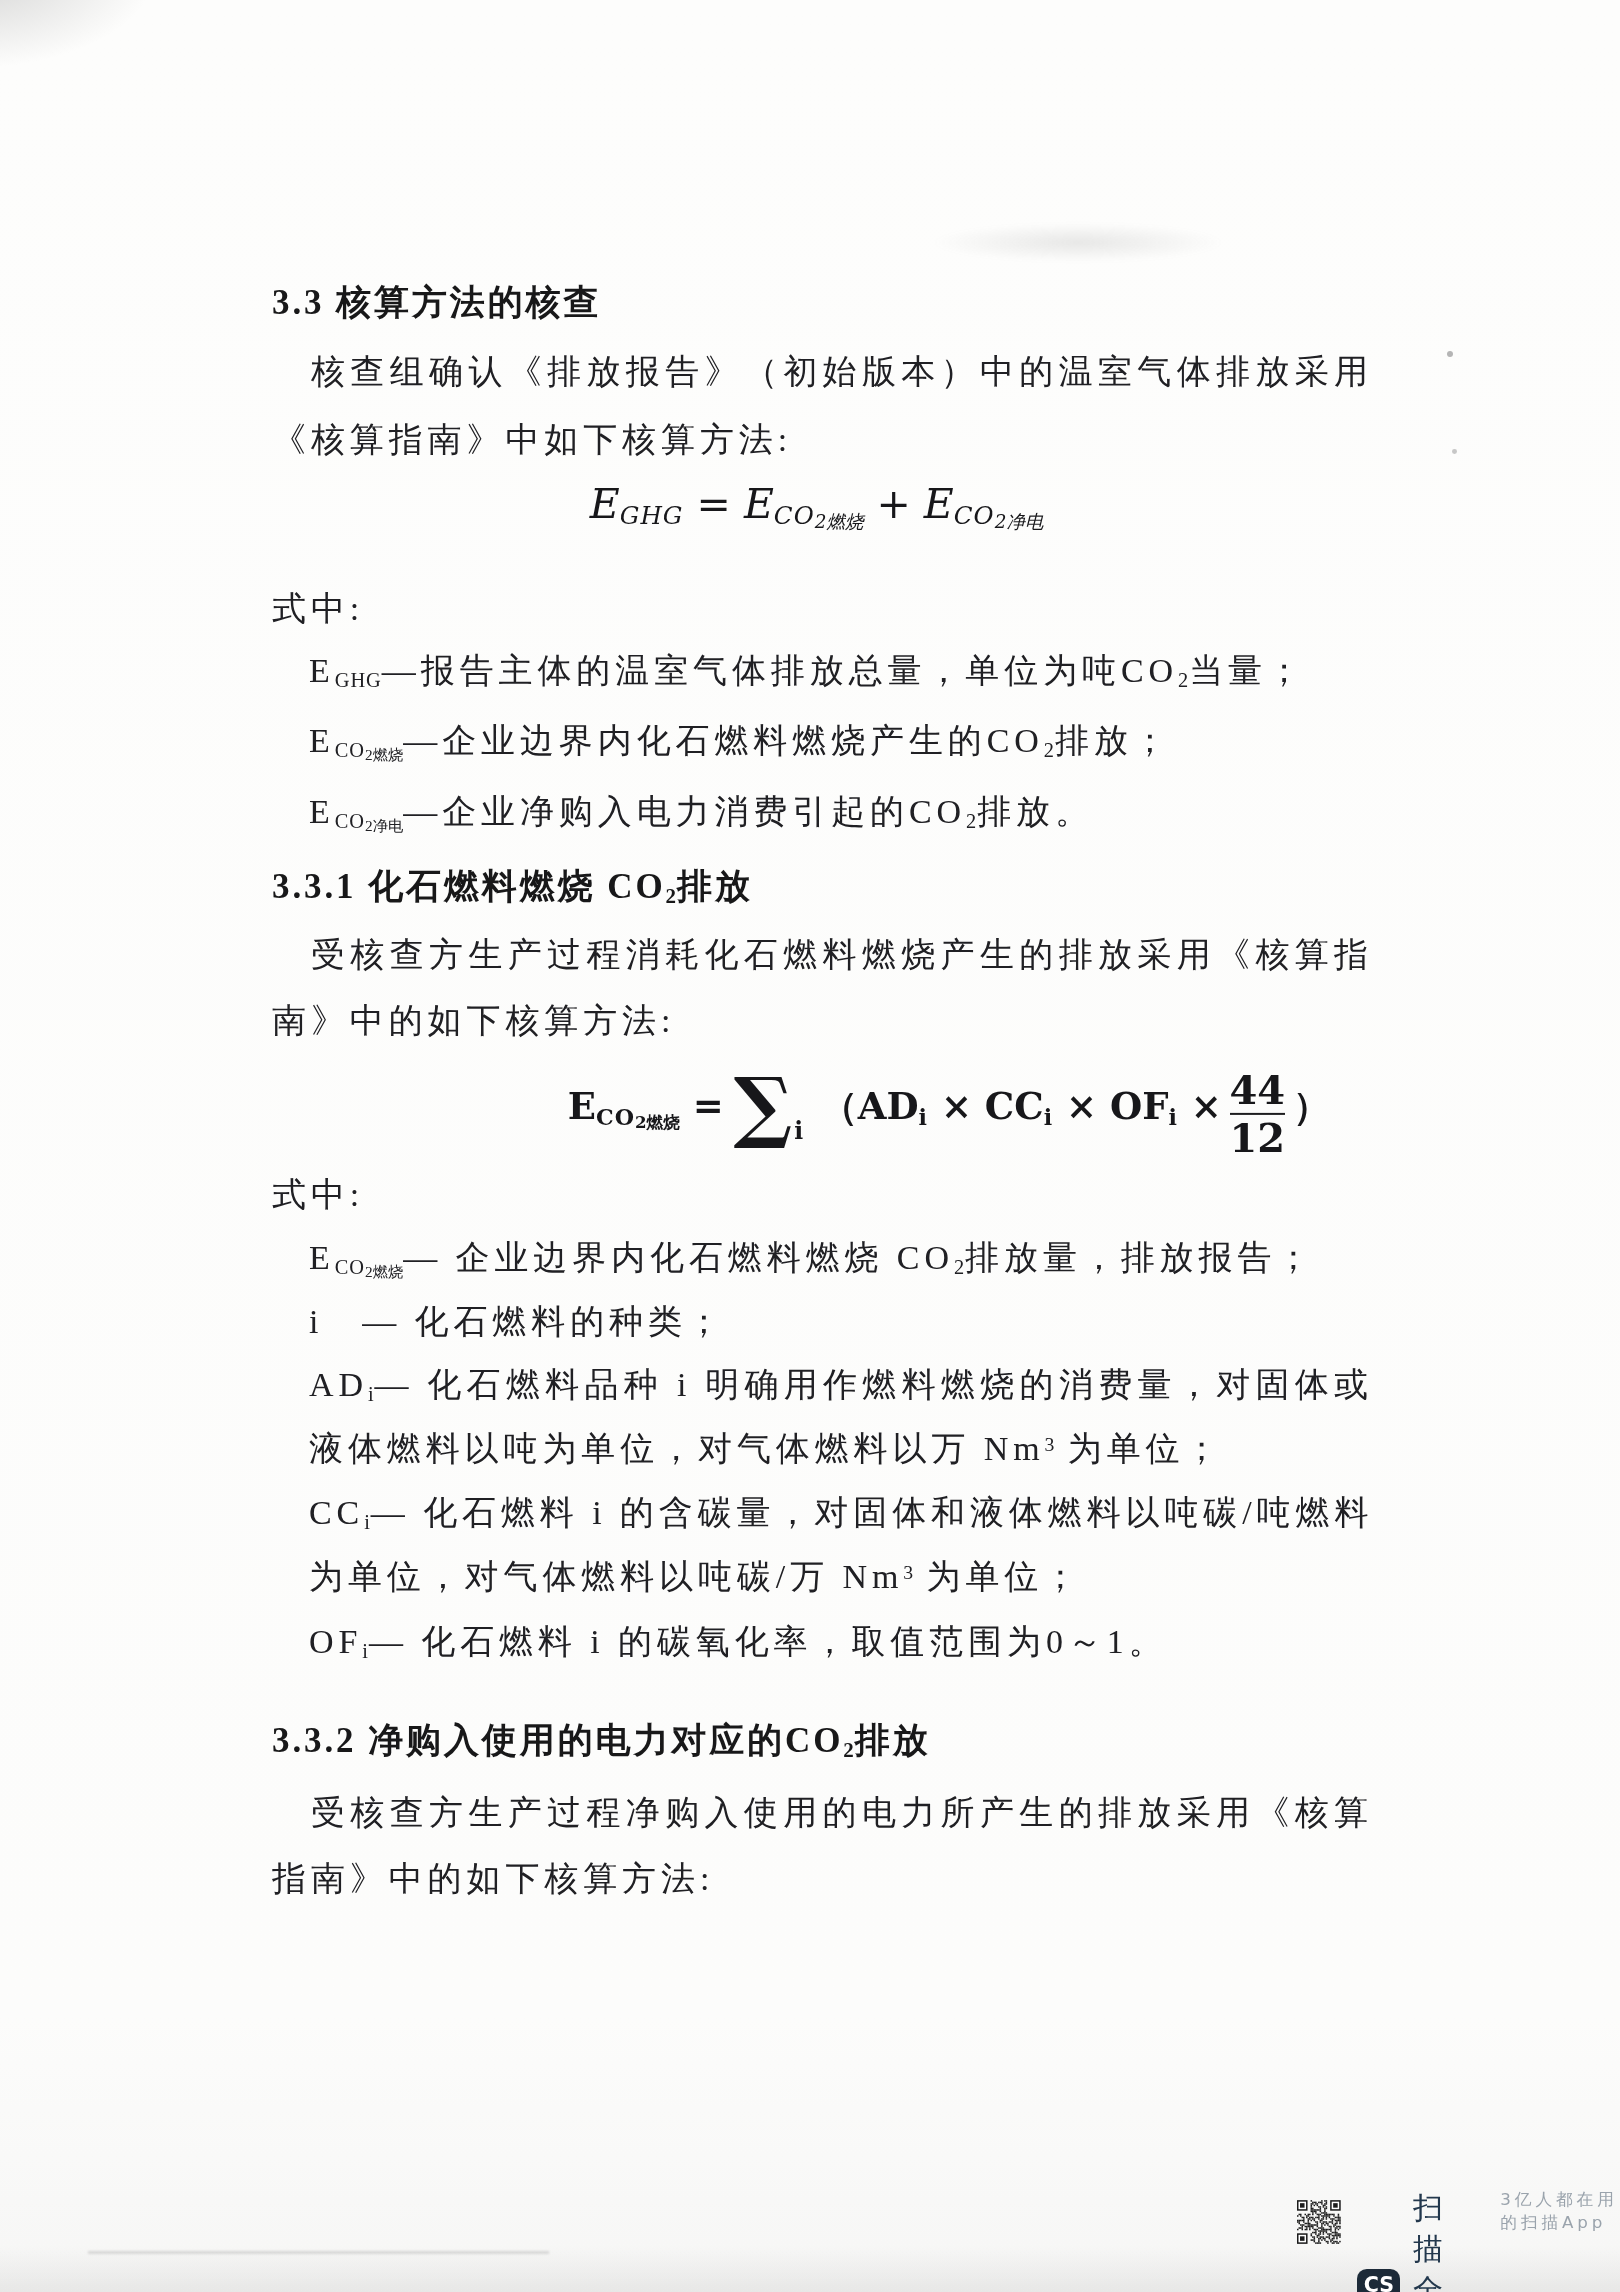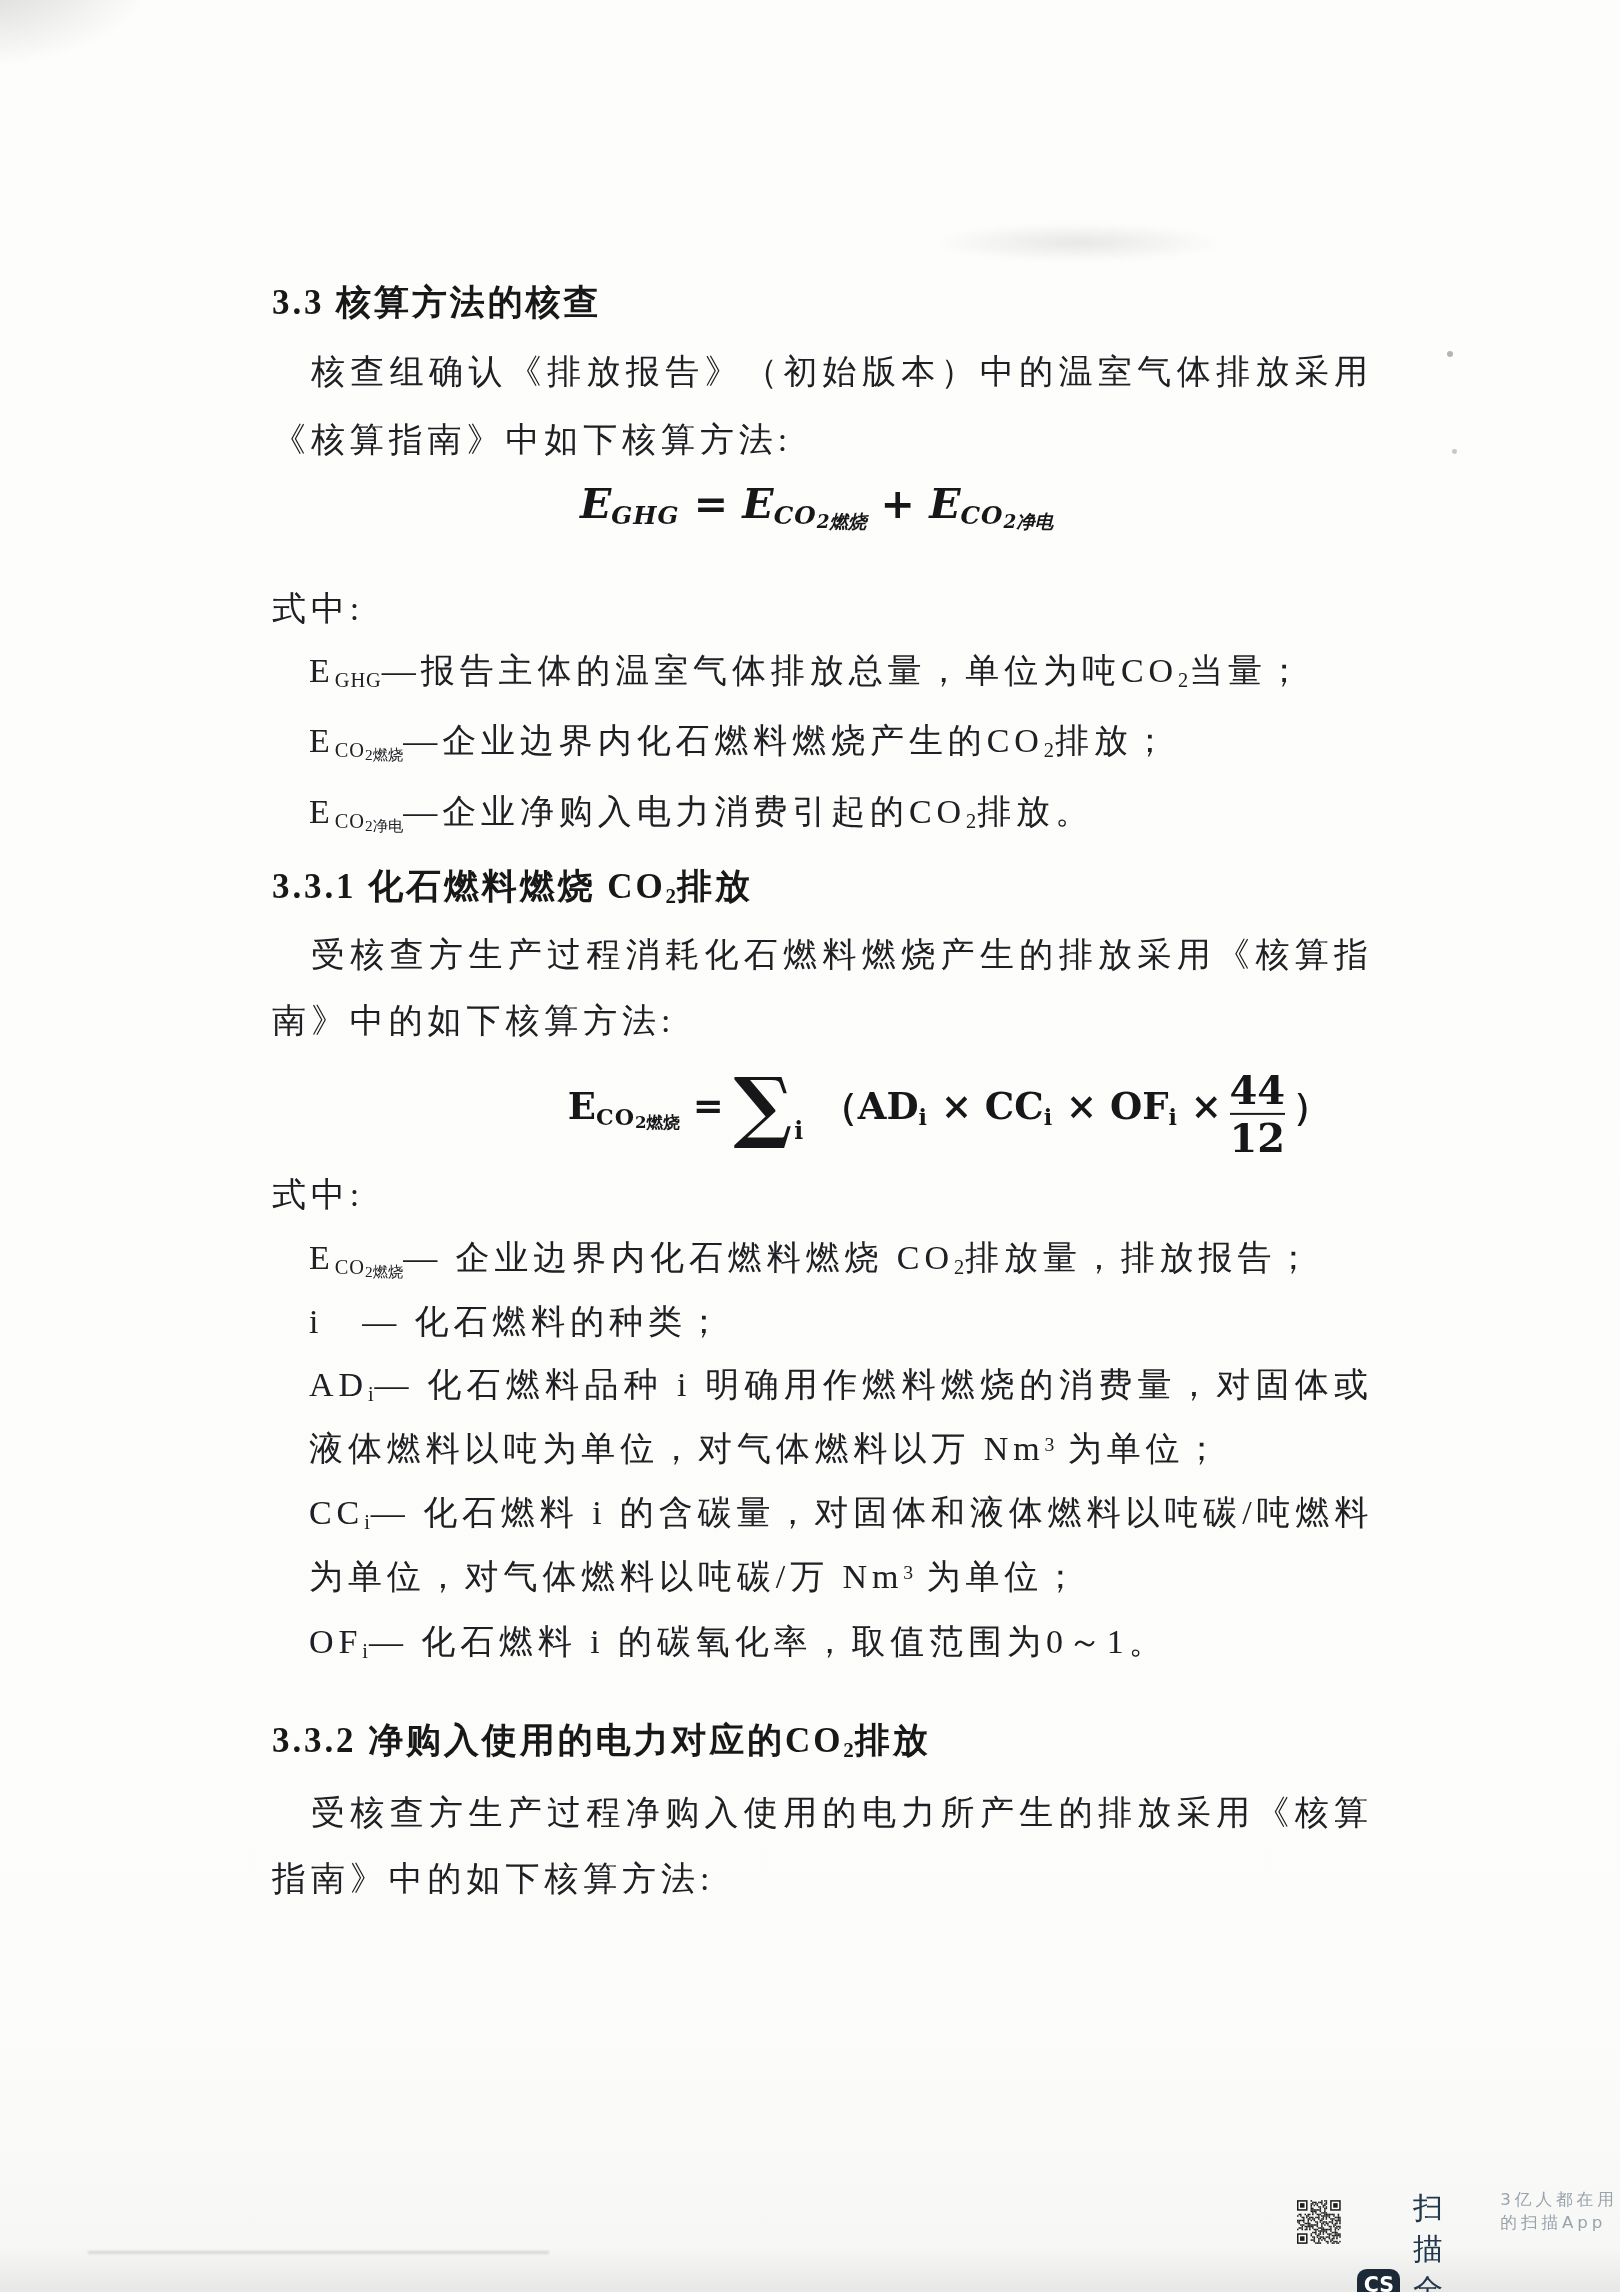--- a/index.html
+++ b/index.html
@@ -56,21 +56,21 @@
   }
 
   .seg-sub  { font-size:60%; vertical-align:-0.25em; letter-spacing:1px; }
   .seg-sub2 { font-size:45%; vertical-align:-0.55em; letter-spacing:0; }
   .seg-sup  { font-size:58%; vertical-align:0.45em;  letter-spacing:0; }
 
   .formula { position:absolute; left:0; width:100%; letter-spacing:0; color:#17171a; }
   .formula1 {
     text-align:center;
     font-family:"DejaVu Serif","Liberation Serif",serif;
-    font-style:italic; font-weight:bold; font-size:41px;
+    font-style:italic; font-weight:normal; font-size:41px;
     transform:translateX(-5.9px);
   }
   .formula2 {
     display:flex; justify-content:flex-end; align-items:baseline;
     font-family:"DejaVu Serif","Liberation Serif",serif;
     font-weight:bold; font-size:37px;
     transform:translateX(-43px);
     height:102px;
   }
   .sigma-wrap { display:inline-flex; align-items:flex-end; margin:0 3.9px 0 9.8px; }

